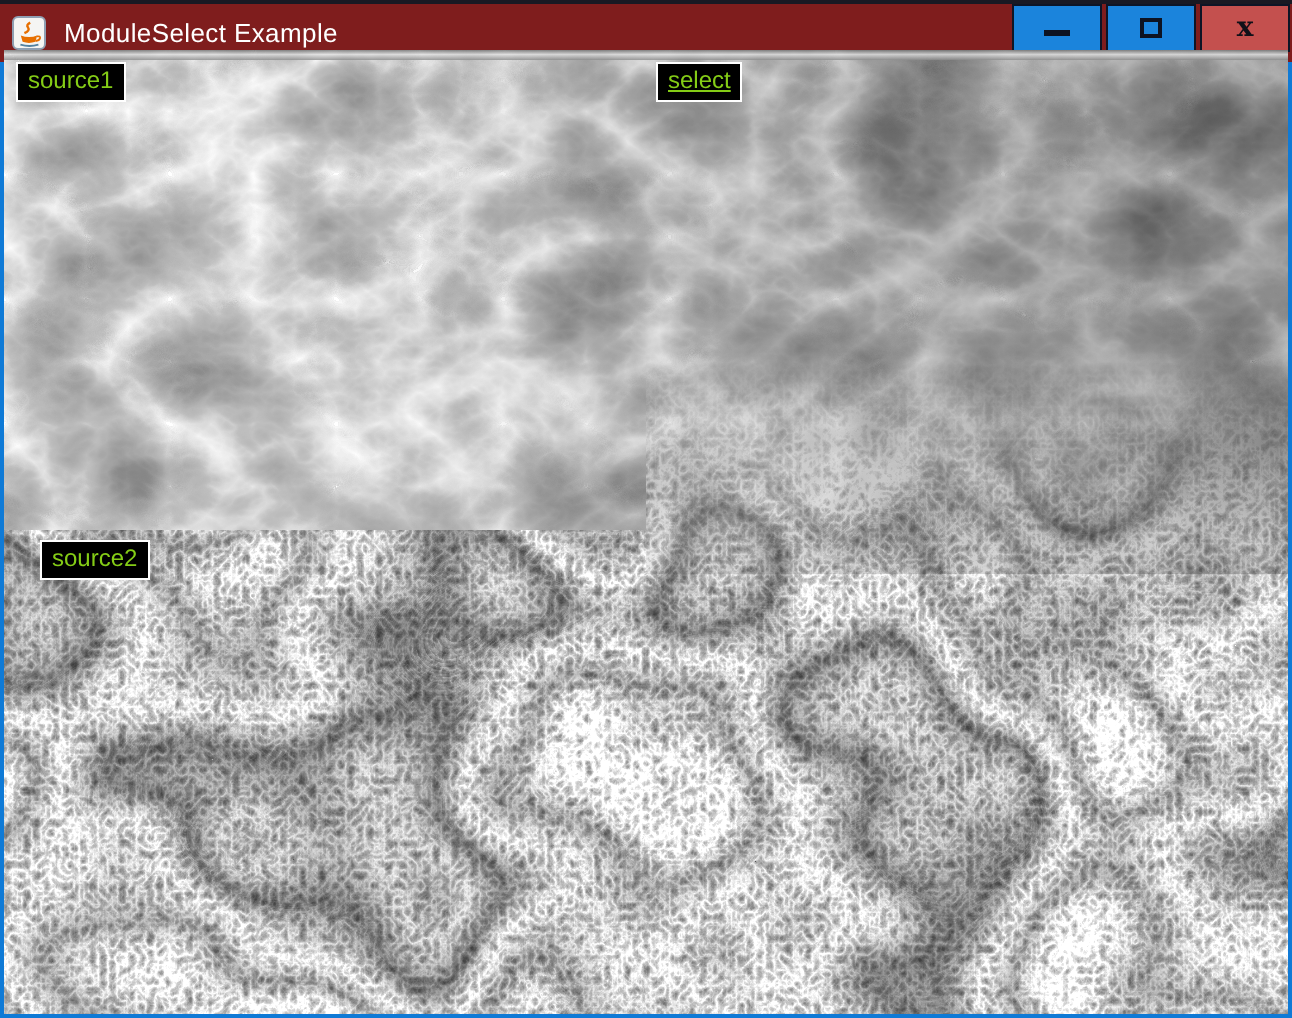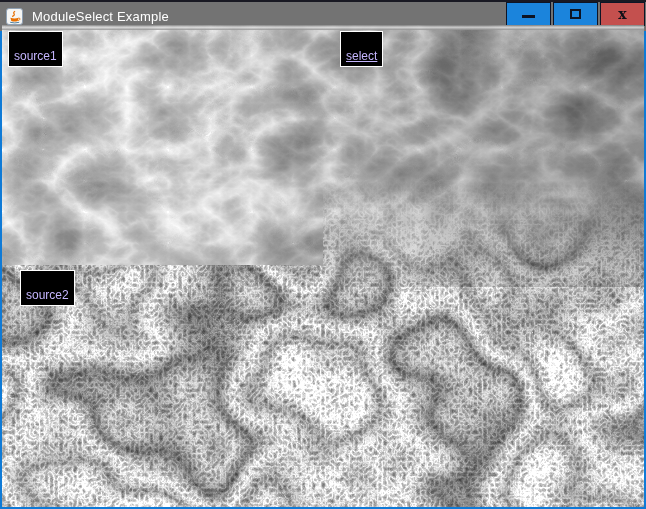--- a/index.html
+++ b/index.html
@@ -12,21 +12,21 @@
     background: #0f7ad6;            
     font-family: "Liberation Sans", sans-serif;
     overflow: hidden;
   }
 
   
   .titlebar {
     position: absolute;
     top: 0; left: 0; right: 0;
     height: 31px;
-    background: #737373;
+    background: #7f1d1d;
     border-top: 2px solid #191923;
     display: flex;
     align-items: center;
   }
   .app-icon {
     width: 17px; height: 17px;
     margin-left: 6px;
     display: inline-block;
     flex: 0 0 auto;
   }
@@ -82,29 +82,29 @@
     left: 2px; top: 25px;
     width: 642px; height: 482px;
     background: #1c1c1c;
     overflow: hidden;
   }
   .noise-svg { display: block; }
 
   .img-label {
     position: absolute;
     background: #000000;
-    color: #c4b5fd;
+    color: #84cc16;
     border: 1px solid #ffffff;
     font-size: 12px;
     line-height: 15px;
-    padding: 17px 5px 2px 5px;
+    padding: 1px 5px 2px 5px;
     white-space: nowrap;
   }
   .lbl-source1 { left: 6px;   top: 6px;  }
-  .lbl-select  { left: 338px; top: 6px; text-decoration: underline;  }
+  .lbl-select  { left: 326px; top: 6px; text-decoration: underline;  }
   .lbl-source2 { left: 6px;   top: 245px; margin-left: 12px; }
 </style>
 </head>
 <body>
 
 <div class="window">
 
   <div class="titlebar">
     <span class="app-icon">
       <svg width="17" height="17" viewBox="0 0 17 17" aria-hidden="true">

